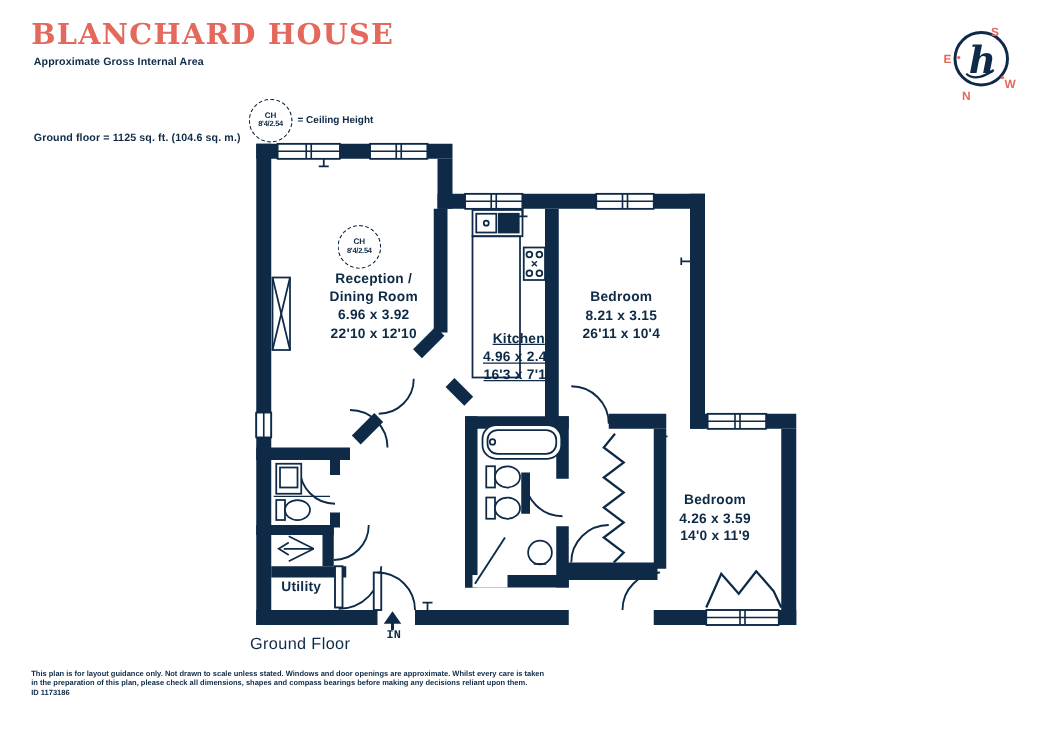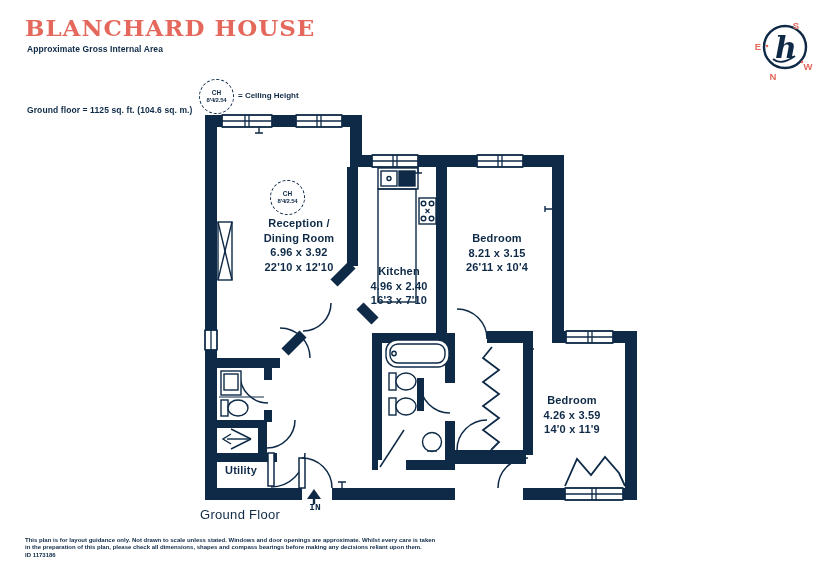--- a/index.html
+++ b/index.html
@@ -227,21 +227,21 @@
     <span class="l2">8'4/2.54</span>
   </div>
 
   <div class="room-lbl" style="left:287px;top:216px;margin-left:12px;">
     <span style="display:block">Reception /</span>
     <span style="display:block">Dining Room</span>
     <span style="display:block">6.96 x 3.92</span>
     <span style="display:block">22'10 x 12'10</span>
   </div>
 
-  <div class="room-lbl" style="left:399px;top:264px;">
+  <div class="room-lbl" style="left:415px;top:264px;text-decoration:underline;">
     <span style="display:block">Kitchen</span>
     <span style="display:block">4.96 x 2.40</span>
     <span style="display:block">16'3 x 7'10</span>
   </div>
 
   <div class="room-lbl" style="left:497px;top:231px;">
     <span style="display:block">Bedroom</span>
     <span style="display:block">8.21 x 3.15</span>
     <span style="display:block">26'11 x 10'4</span>
   </div>

